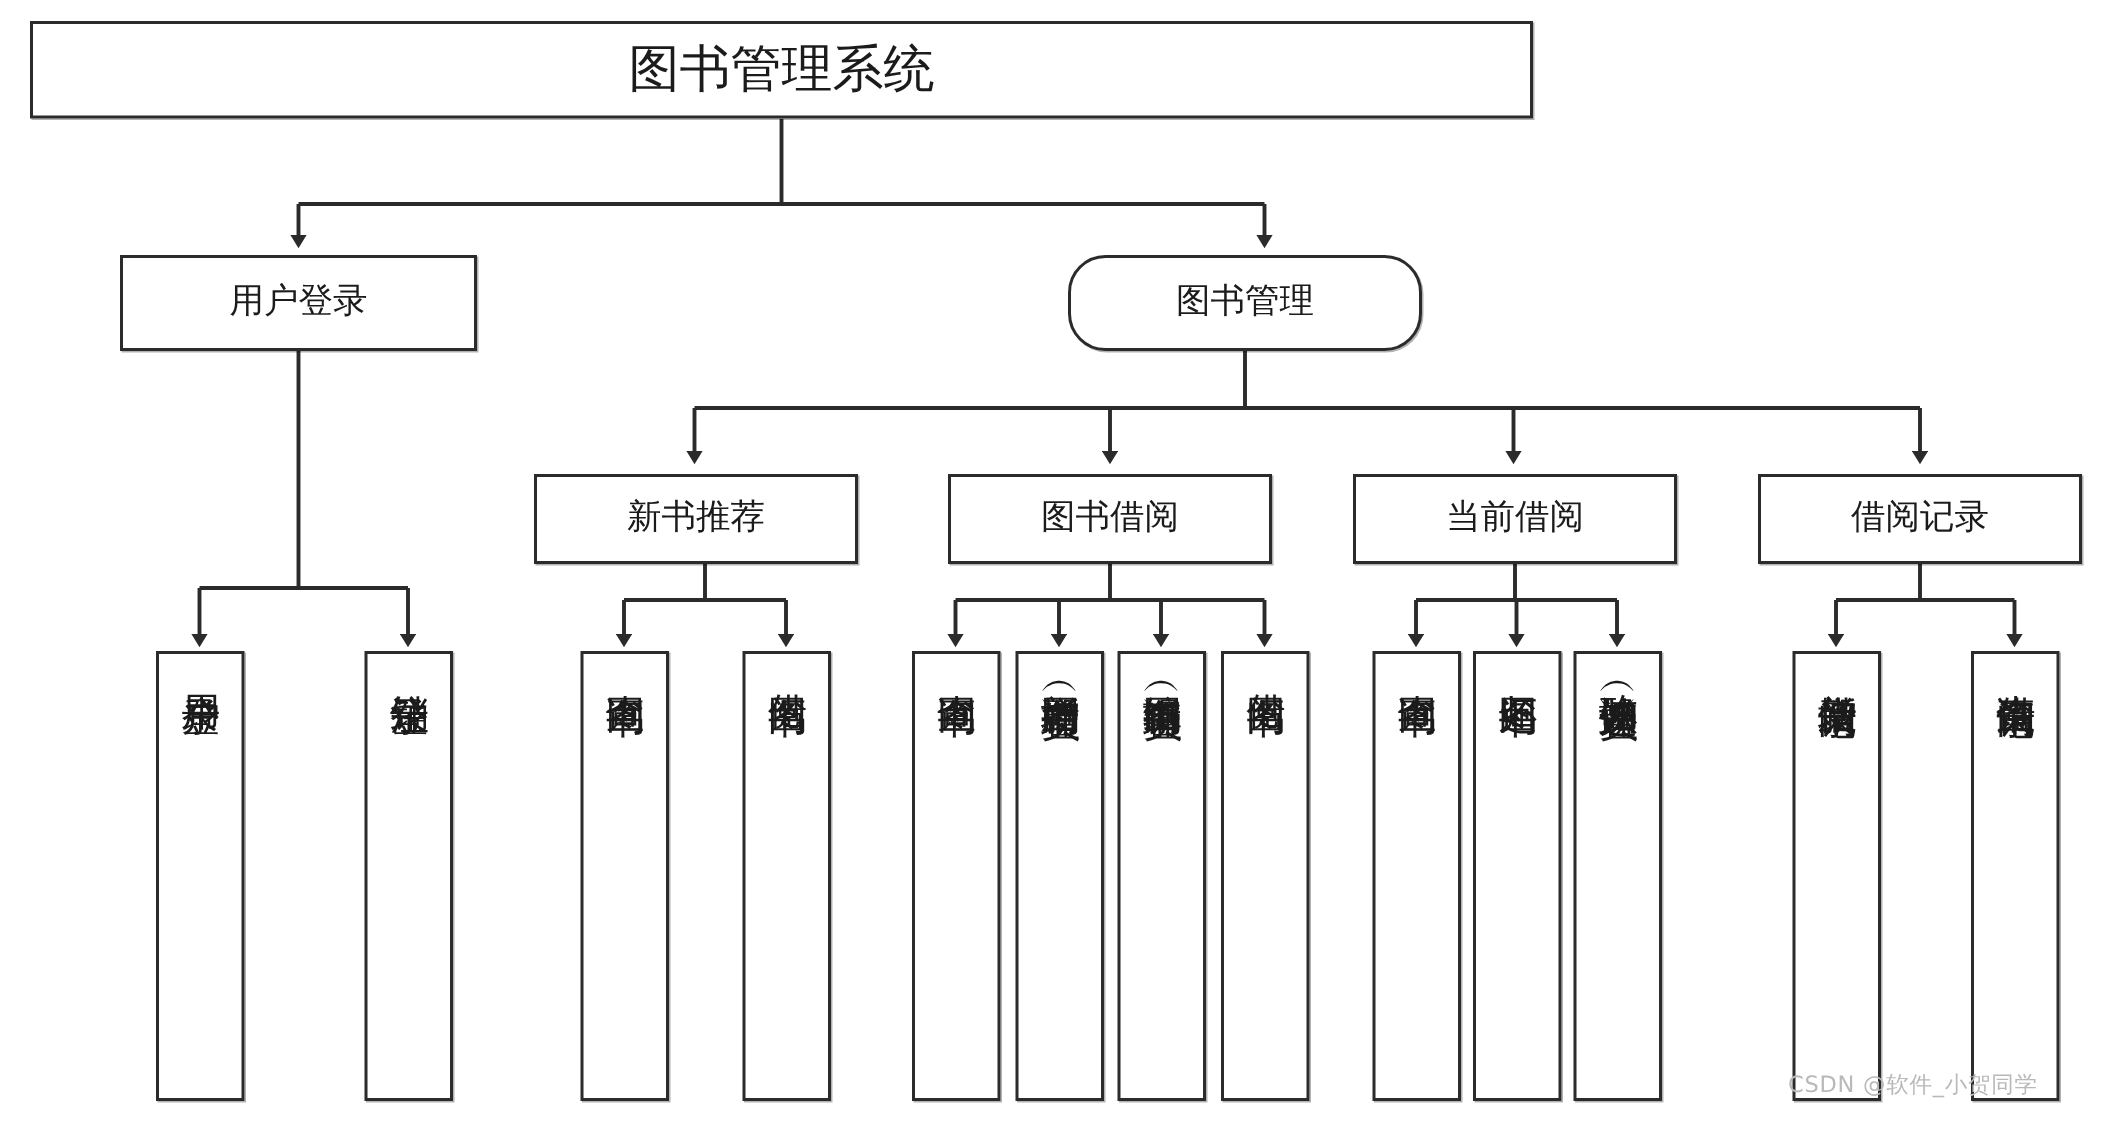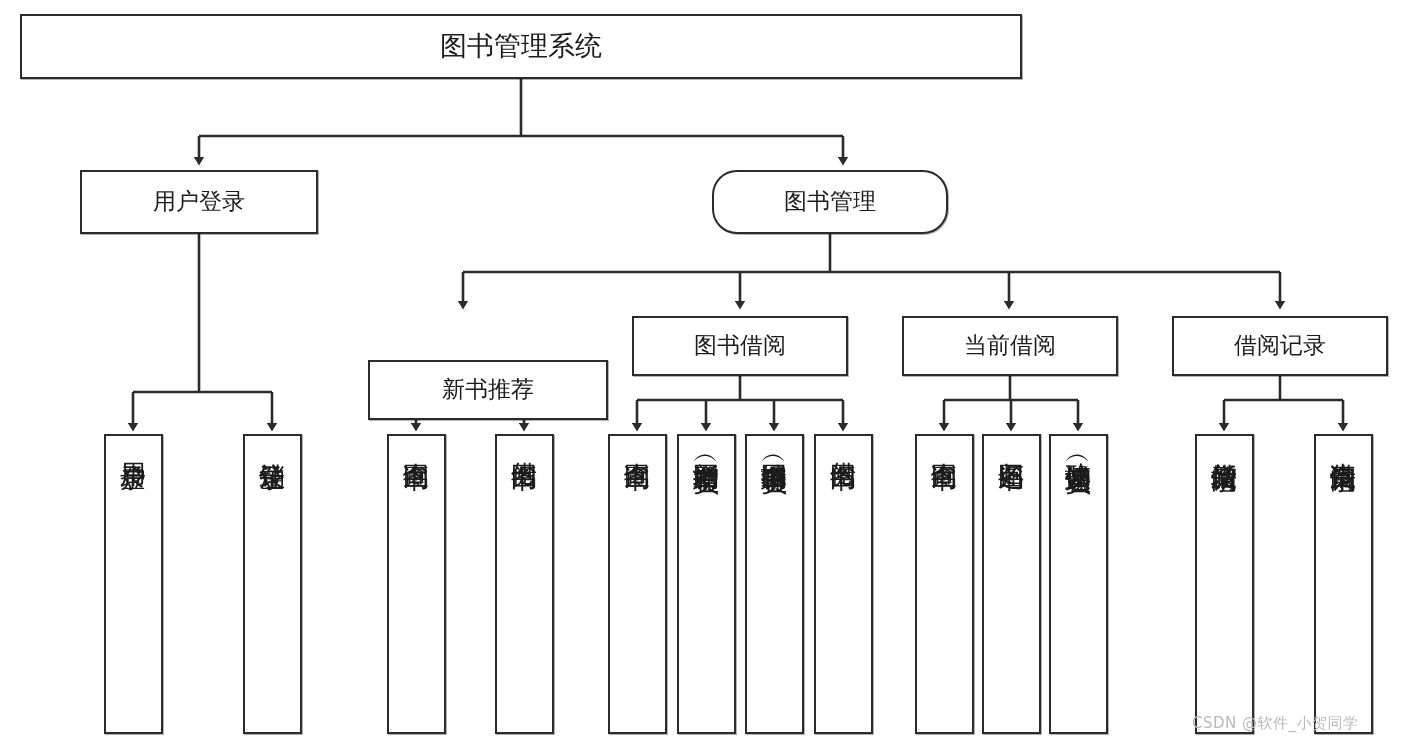--- a/index.html
+++ b/index.html
@@ -35,21 +35,21 @@
     color:#1b1b1b;
     z-index:2;
   }
   .node .lbl{
     display:block;
     text-align:center;
     line-height:1.12;
     white-space:pre;
   }
   
-  .node.root .lbl{ font-size:27px; }
+  .node.root .lbl{ font-size:34px; }
   
   .node.branch .lbl{ font-size:23px; }
   
   .node.leaf{
     align-items:flex-start;
     padding-top:6px;
   }
   .node.leaf .lbl{
     writing-mode:vertical-rl;
     text-orientation:upright;
@@ -130,21 +130,21 @@
     <span class="lbl">图书管理系统</span>
   </div>
 
   <div class="node branch" style="left:80px;top:170px;width:238px;height:64px;">
     <span class="lbl">用户登录</span>
   </div>
   <div class="node branch" style="left:712px;top:170px;width:236px;height:64px;border-radius:25px;">
     <span class="lbl">图书管理</span>
   </div>
 
-  <div class="node branch" style="left:368px;top:316px;width:240px;height:60px;margin-top:44px;">
+  <div class="node branch" style="left:356px;top:316px;width:216px;height:60px;">
     <span class="lbl">新书推荐</span>
   </div>
   <div class="node branch" style="left:632px;top:316px;width:216px;height:60px;">
     <span class="lbl">图书借阅</span>
   </div>
   <div class="node branch" style="left:902px;top:316px;width:216px;height:60px;">
     <span class="lbl">当前借阅</span>
   </div>
   <div class="node branch" style="left:1172px;top:316px;width:216px;height:60px;align-items:center;">
     <span class="lbl">借阅记录</span>

